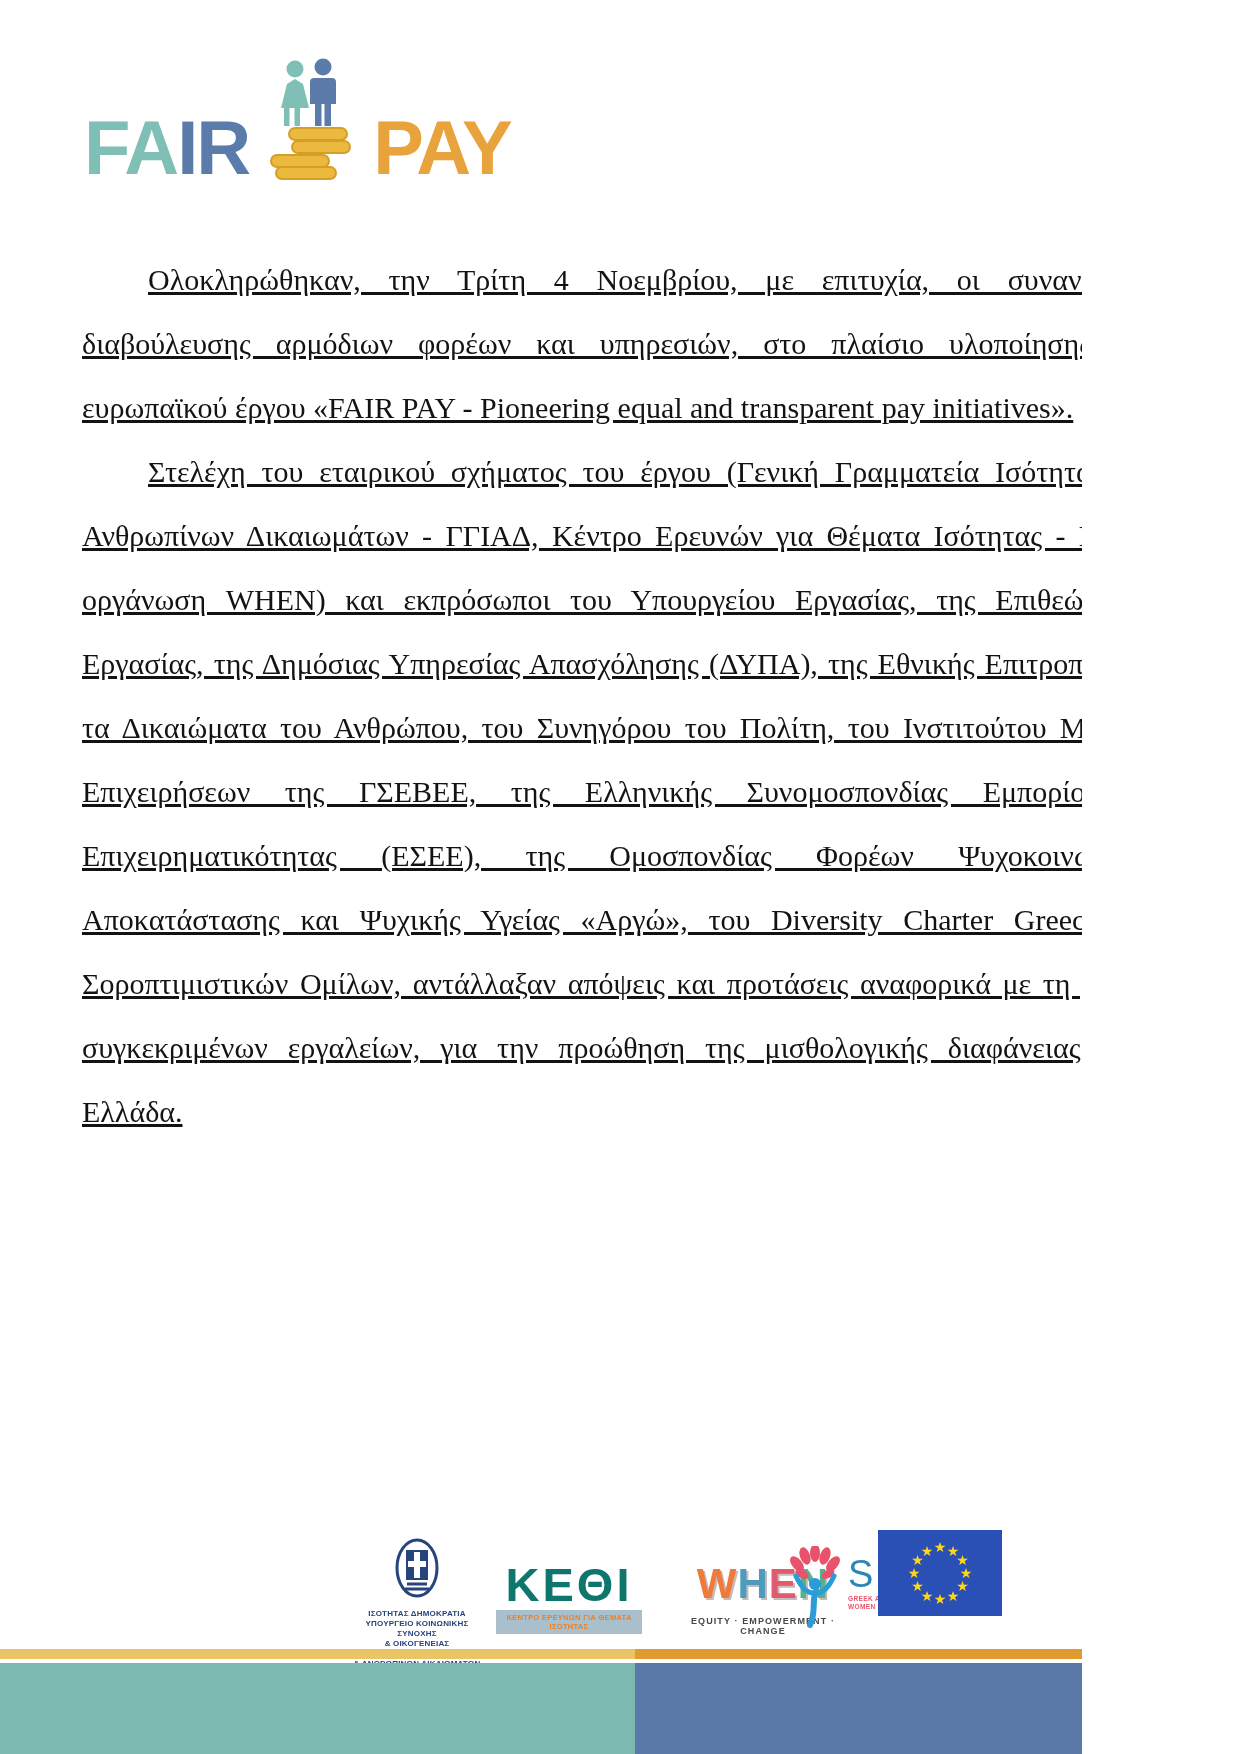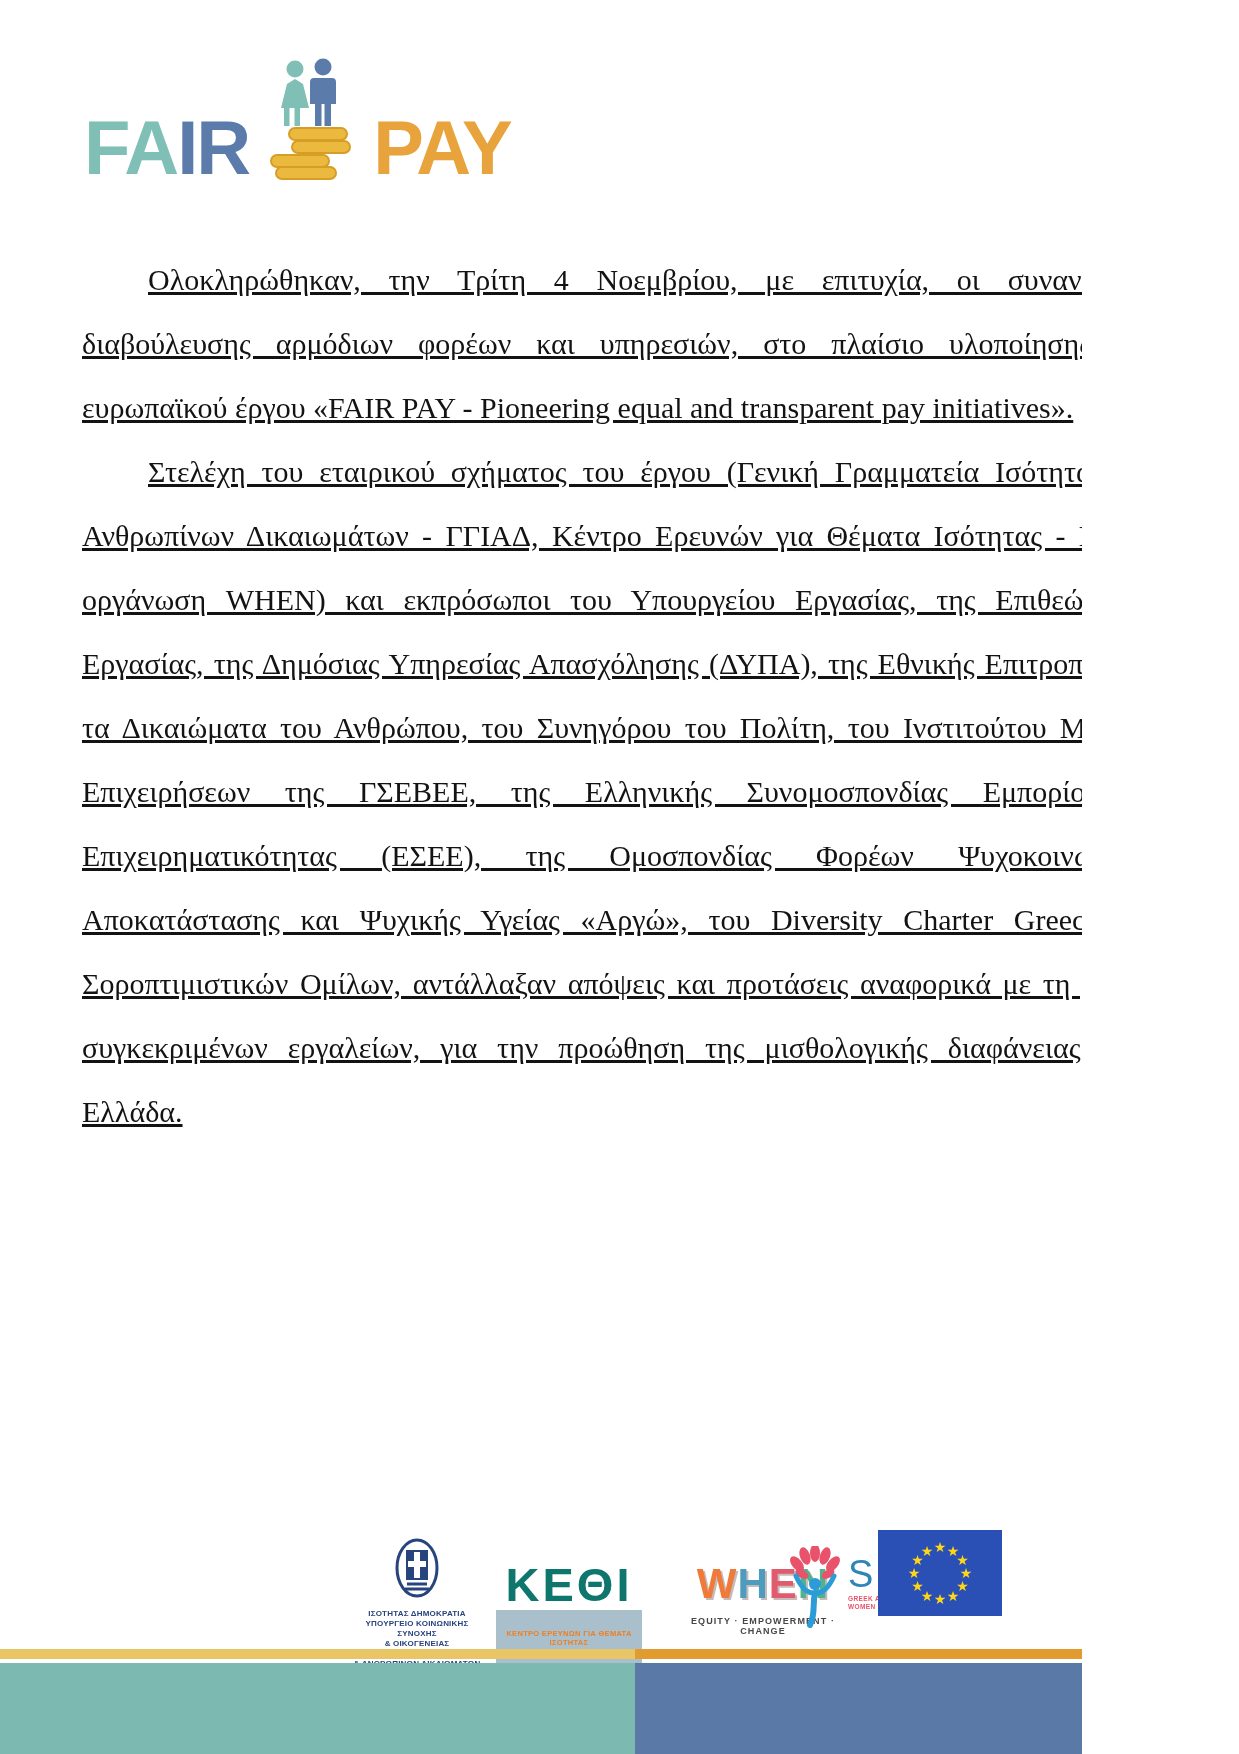--- a/index.html
+++ b/index.html
@@ -30,21 +30,21 @@
   
   .gov-logo { position:absolute; left:348px; top:1536px; width:138px; text-align:center;
     font-family:"Liberation Sans", sans-serif; color:#27447c; }
   .gov-lines { margin-top:3px; font-size:8px; line-height:10px; letter-spacing:0.2px; font-weight:bold; }
   .gov-rule { margin:5px auto 0 auto; width:132px; height:3px; background:#27447c; }
 
   .kethi-logo { position:absolute; left:496px; top:1562px; width:146px; text-align:center;
     font-family:"Liberation Sans", sans-serif; }
   .kethi-name { font-size:47px; line-height:46px; font-weight:800; color:#0f766e; letter-spacing:3px; }
   .kethi-band { margin-top:2px; background:#a9bfcc; color:#ef7f22; font-size:7.5px;
-    font-weight:bold; letter-spacing:0.3px; padding:19px 2px; }
+    font-weight:bold; letter-spacing:0.3px; padding:3px 2px; }
 
   .when-logo { position:absolute; left:688px; top:1564px; width:150px; text-align:center;
     font-family:"Liberation Sans", sans-serif; }
   .when-letters { font-size:42px; line-height:40px; font-weight:800; letter-spacing:1px; }
   .when-letters span { text-shadow:2px 2px 0 rgba(90,60,60,0.35); }
   .when-w { color:#ef7a3a; } .when-h { color:#4d9cbd; } .when-e { color:#e25a6e; } .when-n { color:#52b28c; }
   .when-tagline { margin-top:12px; font-size:9px; color:#474747; letter-spacing:1.1px; font-weight:bold; }
 
   .sege-logo { position:absolute; left:788px; top:1546px; display:flex; align-items:flex-start;
     font-family:"Liberation Sans", sans-serif; }

